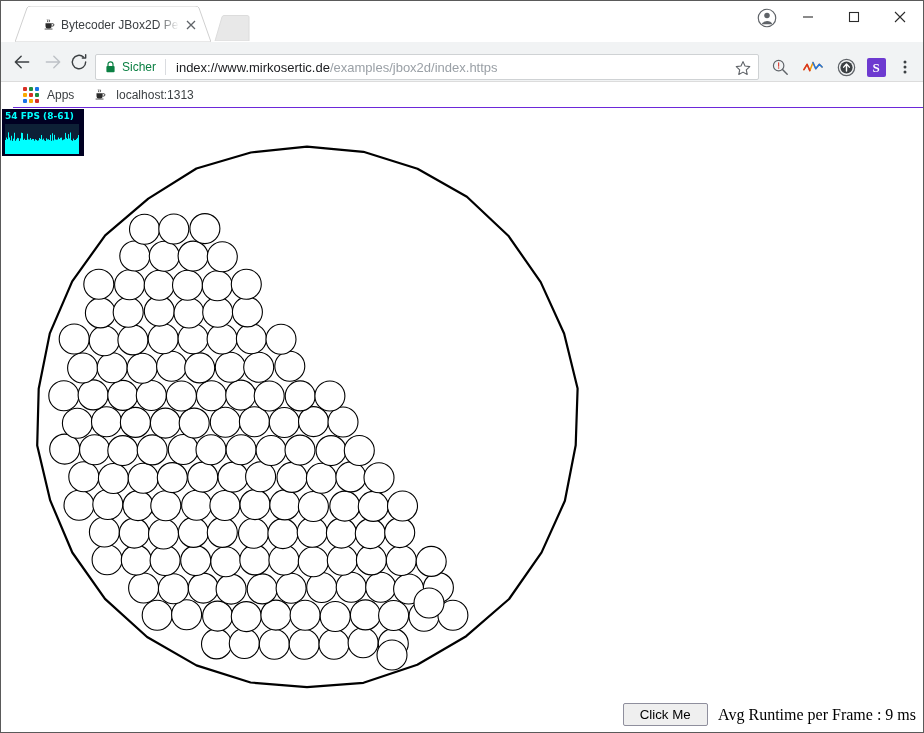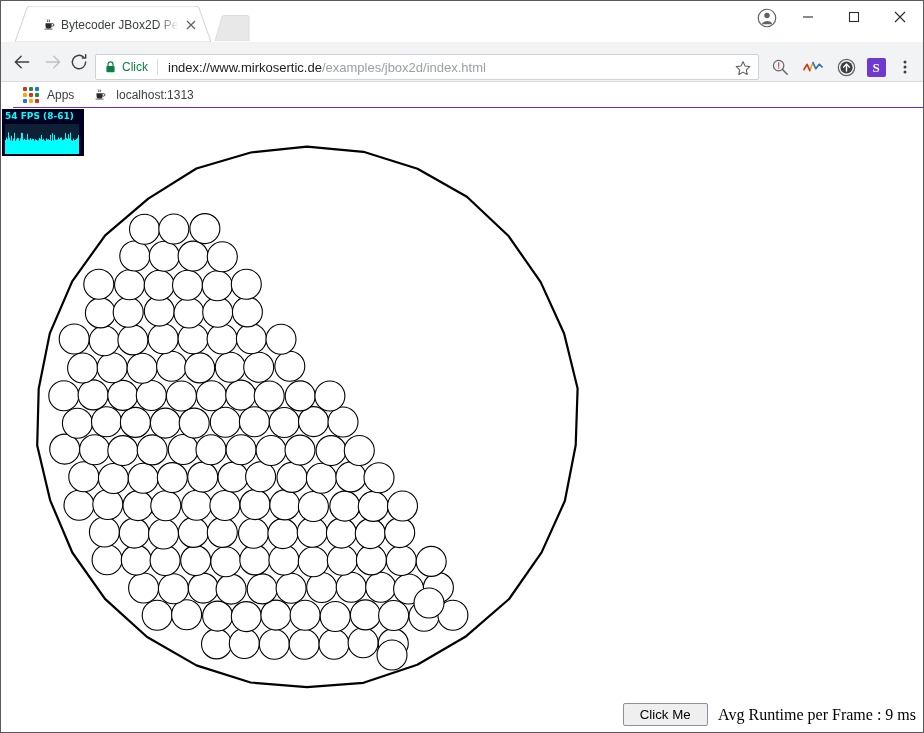--- a/index.html
+++ b/index.html
@@ -315,23 +315,23 @@
     </svg>
   </div>
 
   <div id="omnibox">
     <span class="lock-icon">
       <svg width="11" height="12" viewBox="0 0 11 12">
         <path d="M3,5 V3.3 A2.5,2.5 0 0 1 8,3.3 V5" fill="none" stroke="#0b8043" stroke-width="1.2"></path>
         <rect x="1.4" y="4.9" width="8.2" height="6.4" rx="1" fill="#0b8043"></rect>
       </svg>
     </span>
-    <span class="secure-text">Click</span>
+    <span class="secure-text">Sicher</span>
     <span class="omnibox-sep"></span>
-    <span class="url-text"><span class="url-domain">index://www.mirkosertic.de</span><span>/examples/jbox2d/index.html</span></span>
+    <span class="url-text"><span class="url-domain">index://www.mirkosertic.de</span><span>/examples/jbox2d/index.https</span></span>
     <span class="star-btn">
       <svg width="18" height="18" viewBox="0 0 24 24">
         <path d="M12,3.5 L14.7,9.3 L21,10.1 L16.4,14.4 L17.6,20.6 L12,17.5 L6.4,20.6 L7.6,14.4 L3,10.1 L9.3,9.3 Z" fill="none" stroke="#5f6368" stroke-width="1.5" stroke-linejoin="round"></path>
       </svg>
     </span>
   </div>
 
   <div class="ext-icon" style="left:766px;">
     <svg width="18" height="18" viewBox="0 0 20 20">
       <circle cx="8.5" cy="8.5" r="5.8" fill="none" stroke="#5f6368" stroke-width="1.3"></circle>

